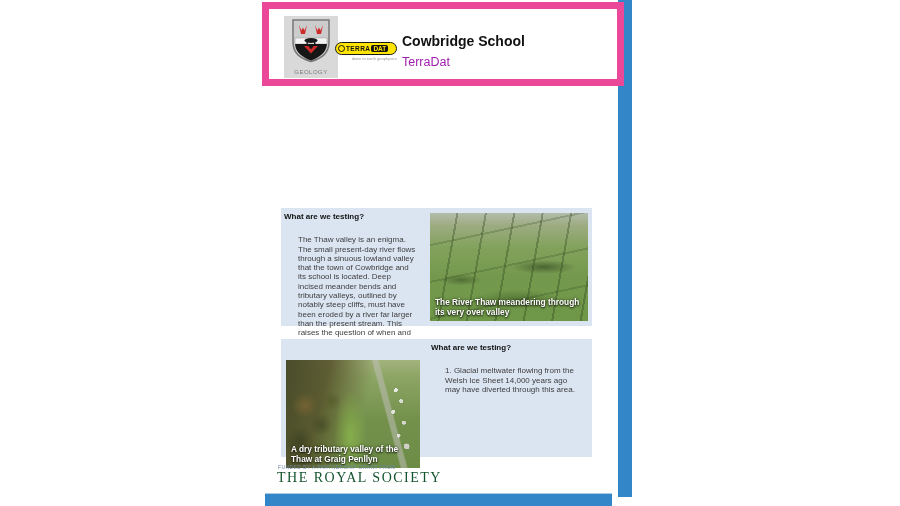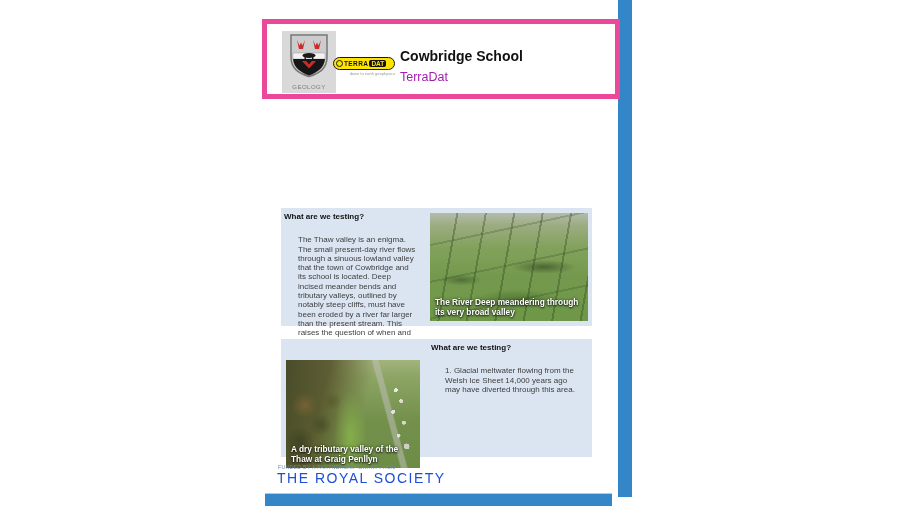--- a/index.html
+++ b/index.html
@@ -4,21 +4,21 @@
 <style>
   html,body{margin:0;padding:0;background:#fff;}
   body{font-family:"Liberation Sans", sans-serif;}
   #canvas{position:relative;width:900px;height:506px;background:#ffffff;overflow:hidden;}
 
   
   .right-bar{position:absolute;left:618px;top:0;width:14px;height:497px;background:#3386c7;}
   .bottom-bar{position:absolute;left:265px;top:493px;width:347px;height:13px;background:#3386c7;border-top:1px solid #a9cce9;}
 
   
-  .header-box{position:absolute;left:262px;top:2px;width:348px;height:70px;background:#fff;border:5px solid #ec4899;margin-top:17px;}
+  .header-box{position:absolute;left:262px;top:2px;width:348px;height:70px;background:#fff;border:7px solid #ec4899;}
   .crest{position:absolute;left:15px;top:7px;width:54px;height:62px;background:#d9d9d9;display:flex;flex-direction:column;align-items:center;justify-content:flex-start;padding-top:3px;box-sizing:border-box;}
   .crest-label{font-size:6px;color:#7c7c7c;letter-spacing:.5px;margin-top:2px;}
   .terradat{position:absolute;left:66px;top:33px;width:62px;}
   .td-pill{display:flex;align-items:center;height:13px;background:#ffe400;border:1px solid #1a1a1a;border-radius:7px;padding:0 2px;box-sizing:border-box;}
   .td-dot{width:7px;height:7px;border-radius:50%;border:1.5px solid #1a1a1a;box-sizing:border-box;margin-right:1px;flex:0 0 auto;}
   .td-terra{font-size:6.5px;font-weight:bold;color:#111;letter-spacing:.4px;}
   .td-dat{font-size:6.5px;font-weight:bold;color:#ffe400;background:#111;border-radius:2px;padding:0 2px;margin-left:1px;}
   .td-tagline{font-size:4px;color:#999;text-align:right;margin-top:1px;white-space:nowrap;}
   .school-name{position:absolute;left:133px;top:24px;font-size:14px;font-weight:bold;color:#111;}
   .partner-name{position:absolute;left:133px;top:46px;font-size:12.5px;color:#a21caf;}
@@ -61,21 +61,21 @@
       radial-gradient(circle 18px at 10% 75%, rgba(62,68,34,.9), transparent 80%),
       radial-gradient(circle 12px at 34% 38%, rgba(88,92,44,.85), transparent 80%),
       linear-gradient(105deg, rgba(66,68,36,.92) 0%, rgba(84,80,42,.85) 28%, rgba(96,95,50,.5) 42%, transparent 56%),
       linear-gradient(180deg,#a3b47c 0%,#8ca464 16%,#74914c 55%,#6c8c46 100%);}
   .caption{position:absolute;left:5px;bottom:4px;color:#fff;font-weight:bold;font-size:8.3px;line-height:10px;text-shadow:0 1px 2px rgba(0,0,0,.85), 0 0 3px rgba(0,0,0,.6);}
   .cap1{width:145px;}
   .cap2{width:120px;}
 
   
   .funding-line{position:absolute;left:278px;top:464px;font-size:5px;letter-spacing:.4px;color:#6c86a1;}
-  .funder-name{position:absolute;left:277px;top:470px;font-family:Liberation Sans, sans-serif;font-size:14px;letter-spacing:1.5px;color:#1d4ed8;}
+  .funder-name{position:absolute;left:277px;top:470px;font-family:Liberation Serif, serif;font-size:14px;letter-spacing:1.5px;color:#14532d;}
 </style>
 </head>
 <body>
 
 <div id="canvas">
 
   <div class="right-bar"></div>
   <div class="bottom-bar"></div>
 
   <div class="header-box">
@@ -107,21 +107,21 @@
     <div class="partner-name">TerraDat</div>
   </div>
 
 
   <div class="block block1">
     <div class="block-text b1-text">
       <h3>What are we testing?</h3>
       <p>The Thaw valley is an enigma. The small present-day river flows through a sinuous lowland valley that the town of Cowbridge and its school is located. Deep incised meander bends and tributary valleys, outlined by notably steep cliffs, must have been eroded by a river far larger than the present stream. This raises the question of when and how the valley was formed.</p>
     </div>
     <div class="photo photo1">
-      <div class="caption cap1">The River Deep meandering through its very broad valley</div>
+      <div class="caption cap1">The River Thaw meandering through its very over valley</div>
     </div>
   </div>
 
   <div class="block block2">
     <div class="photo photo2">
       <div class="caption cap2">A dry tributary valley of the Thaw at Graig Penllyn</div>
     </div>
     <div class="block-text b2-text">
       <h3>What are we testing?</h3>
       <p>1. Glacial meltwater flowing from the Welsh Ice Sheet 14,000 years ago may have diverted through this area.</p>

